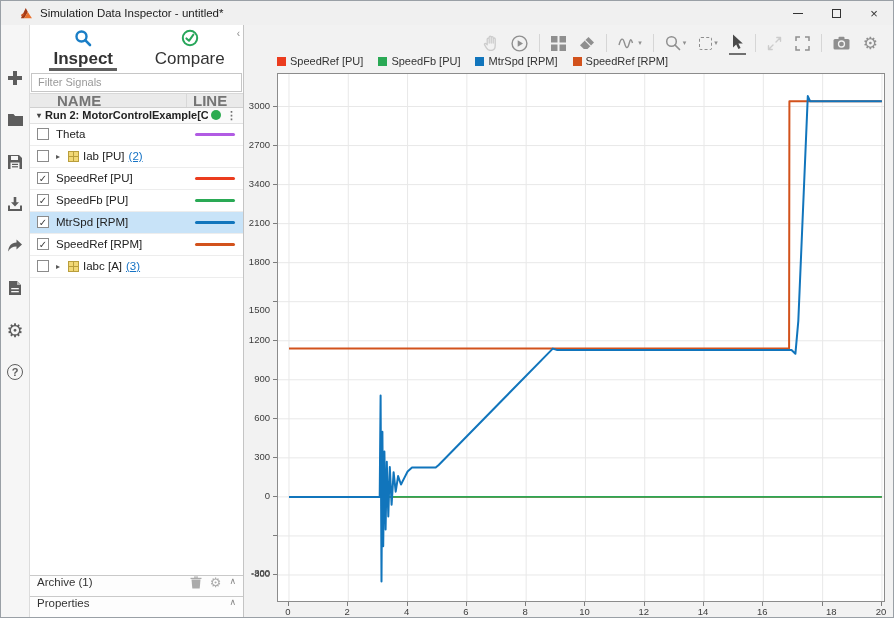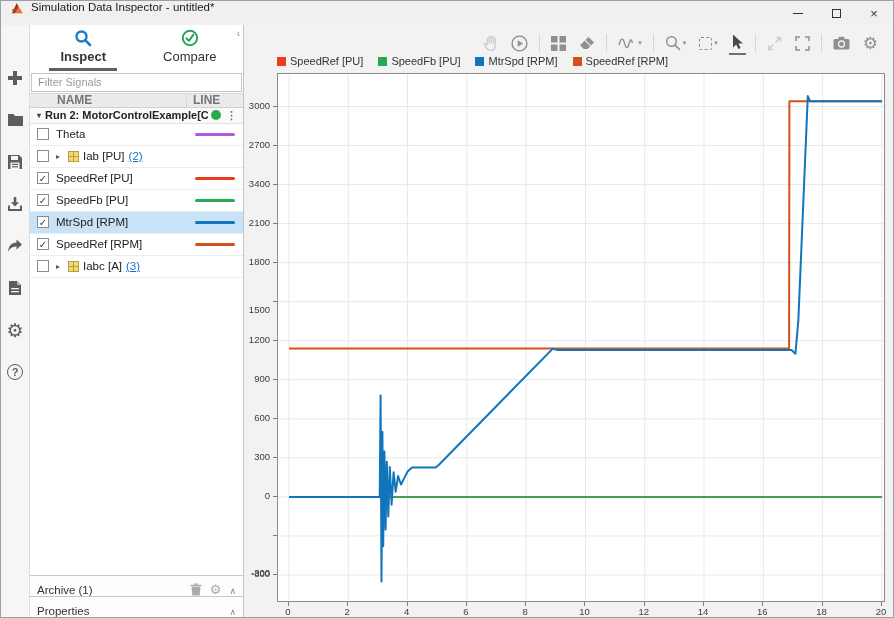--- a/index.html
+++ b/index.html
@@ -1,21 +1,21 @@
 <!DOCTYPE html>
 <html><head>
 <meta charset="utf-8">
 <style>
   * { box-sizing: border-box; margin: 0; padding: 0; }
   html,body { width:894px; height:618px; }
   body { font-family:"Liberation Sans", sans-serif; background:#fff; }
   .window { width:894px; height:618px; border:1px solid #9aa0a6; display:flex; flex-direction:column; background:#fff; }
 
   
-  .titlebar { height:24px; background:#f0f0f0; display:flex; padding-left:9px; flex:0 0 auto; }
+  .titlebar { height:24px; background:#f0f0f0; display:flex; align-items:center; padding-left:18px; flex:0 0 auto; }
   .titlebar .logo { width:15px; height:15px; margin-right:6px; }
   .titlebar .title { font-size:11.5px; color:#1b1b1b; flex:1; }
   .wbtn { width:38px; height:24px; display:flex; align-items:center; justify-content:center; color:#333; }
   .min-glyph { width:10px; height:1px; background:#333; display:inline-block; }
   .max-glyph { width:9px; height:9px; border:1px solid #333; display:inline-block; }
   .close-glyph { font-size:13px; line-height:1; }
 
   
   .main { flex:1; display:flex; min-height:0; }
 
@@ -24,28 +24,28 @@
   .lbtn { width:24px; height:26px; display:flex; align-items:center; justify-content:center; color:#5d5d5d; cursor:pointer; }
   .lbtn svg { display:block; }
   .gear-glyph { font-size:19px; line-height:1; color:#5d5d5d; }
   .help-glyph { width:16px; height:16px; border:1.6px solid #5d5d5d; border-radius:50%; font-size:11px; font-weight:bold; color:#5d5d5d; display:flex; align-items:center; justify-content:center; }
 
   
   .sidebar { width:214px; background:#fff; border-right:1px solid #c4c4c4; display:flex; flex-direction:column; position:relative; flex:0 0 auto; }
   .collapse { position:absolute; top:3px; right:3px; font-size:10px; color:#8a8a8a; cursor:pointer; }
   .tabs { height:46px; display:flex; flex:0 0 auto; padding-top:4px; }
   .tab { flex:1; display:flex; flex-direction:column; align-items:center; justify-content:flex-start; gap:2px; cursor:pointer; position:relative; }
-  .tab .tlabel { font-size:13px; color:#333; }
+  .tab .tlabel { font-size:17px; color:#333; }
   .tab.active .tlabel { font-weight:bold; }
   .tab.active::after { content:""; position:absolute; bottom:0; left:18%; width:64%; height:3px; background:#606060; }
   .filter-row { padding:1px; flex:0 0 auto; }
   .filter-row input { width:100%; height:19px; border:1px solid #c6c6c6; font-size:11px; padding:0 6px; color:#333; font-family:"Liberation Sans",sans-serif; }
   .filter-row input::placeholder { color:#9a9a9a; }
 
-  .grid-header { height:15px; display:flex; background:#eaeaea; border-top:1px solid #d8d8d8; border-bottom:1px solid #d0d0d0; font-size:12px; font-weight:bold; color:#757575; flex:0 0 auto; }
+  .grid-header { height:15px; display:flex; background:#eaeaea; border-top:1px solid #d8d8d8; border-bottom:1px solid #d0d0d0; font-size:15px; font-weight:bold; color:#757575; flex:0 0 auto; }
   .gh-name { flex:1; padding-left:27px; display:flex; align-items:center; }
   .gh-line { width:57px; display:flex; align-items:center; padding-left:6px; border-left:1px solid #d8d8d8; }
 
   .runrow { height:16px; display:flex; align-items:center; padding:0 4px 0 7px; font-size:11px; font-weight:bold; color:#222; border-bottom:1px solid #e2e2e2; background:#fafafa; flex:0 0 auto; }
   .runrow .tri { font-size:8px; color:#444; margin-right:4px; }
   .runrow .runlabel { flex:1; white-space:nowrap; overflow:hidden; }
   .rundot { width:10px; height:10px; border-radius:50%; background:#2bab50; flex:0 0 auto; margin:0 3px; }
   .runmenu { color:#707070; font-size:11px; flex:0 0 auto; padding:0 2px; cursor:pointer; }
 
   .srow { height:22px; display:flex; align-items:center; border-bottom:1px solid #ededed; font-size:11.5px; color:#222; flex:0 0 auto; }
@@ -55,21 +55,21 @@
   .cb.checked::before { content:"\2713"; }
   .namecol { flex:1; display:flex; align-items:center; gap:4px; overflow:hidden; white-space:nowrap; }
   .linecol { width:57px; display:flex; align-items:center; justify-content:center; flex:0 0 auto; align-self:stretch; }
   .swatch { width:40px; height:3px; border-radius:2px; }
   .expander { font-size:8px; color:#555; width:8px; }
   .busicon { width:11px; height:11px; display:grid; grid-template-columns:1fr 1fr; grid-template-rows:1fr 1fr; gap:1px; background:#b99e3c; padding:1px; flex:0 0 auto; }
   .busicon span { background:#f2d876; }
   .countlink { color:#1673c5; text-decoration:underline; cursor:pointer; }
 
   .sb-fill { flex:1; }
-  .sb-bar { height:21px; border-top:1px solid #c9c9c9; background:#fdfdfd; display:flex; align-items:flex-end; padding:0 7px; font-size:11.5px; color:#333; flex:0 0 auto; gap:8px; }
+  .sb-bar { height:21px; border-top:1px solid #c9c9c9; background:#fdfdfd; display:flex; align-items:flex-start; padding:0 7px; font-size:11.5px; color:#333; flex:0 0 auto; gap:8px; }
   .sb-bar .bar-label { flex:1; }
   .sb-bar .bicon { color:#ababab; display:flex; align-items:center; cursor:pointer; }
   .chev-up { font-size:9px; color:#8a8a8a; }
   .gear-sm { font-size:13px; line-height:1; }
 
   
   .chartpanel { flex:1; background:#f2f2f2; position:relative; min-width:0; }
   .ctoolbar { position:absolute; top:5px; left:0; right:13px; height:26px; display:flex; justify-content:flex-end; align-items:center; gap:9px; color:#8f8f8f; }
   .tbtn { display:flex; align-items:center; justify-content:center; cursor:pointer; padding:2px; }
   .tbtn.disabled { color:#cccccc; }
@@ -470,21 +470,21 @@
           <div class="xtick" style="left: 266.152px; top: 581px;">8</div>
           <div class="tickmark" style="left: 281.152px; top: 577px; width: 1px; height: 4px;"></div>
           <div class="xtick" style="left: 325.447px; top: 581px;">10</div>
           <div class="tickmark" style="left: 340.447px; top: 577px; width: 1px; height: 4px;"></div>
           <div class="xtick" style="left: 384.743px; top: 581px;">12</div>
           <div class="tickmark" style="left: 399.743px; top: 577px; width: 1px; height: 4px;"></div>
           <div class="xtick" style="left: 444.038px; top: 581px;">14</div>
           <div class="tickmark" style="left: 459.038px; top: 577px; width: 1px; height: 4px;"></div>
           <div class="xtick" style="left: 503.334px; top: 581px;">16</div>
           <div class="tickmark" style="left: 518.334px; top: 577px; width: 1px; height: 4px;"></div>
-          <div class="xtick" style="left: 562.629px; top: 581px;">18</div>
+          <div class="xtick" style="left: 562.629px; top: 581px; text-align: right;">18</div>
           <div class="tickmark" style="left: 577.629px; top: 577px; width: 1px; height: 4px;"></div>
           <div class="xtick" style="left: 621.925px; top: 581px;">20</div>
           <div class="tickmark" style="left: 636.925px; top: 577px; width: 1px; height: 4px;"></div>
         </div>
 
     </div>
   </div>
 </div>
 
 </body></html>

